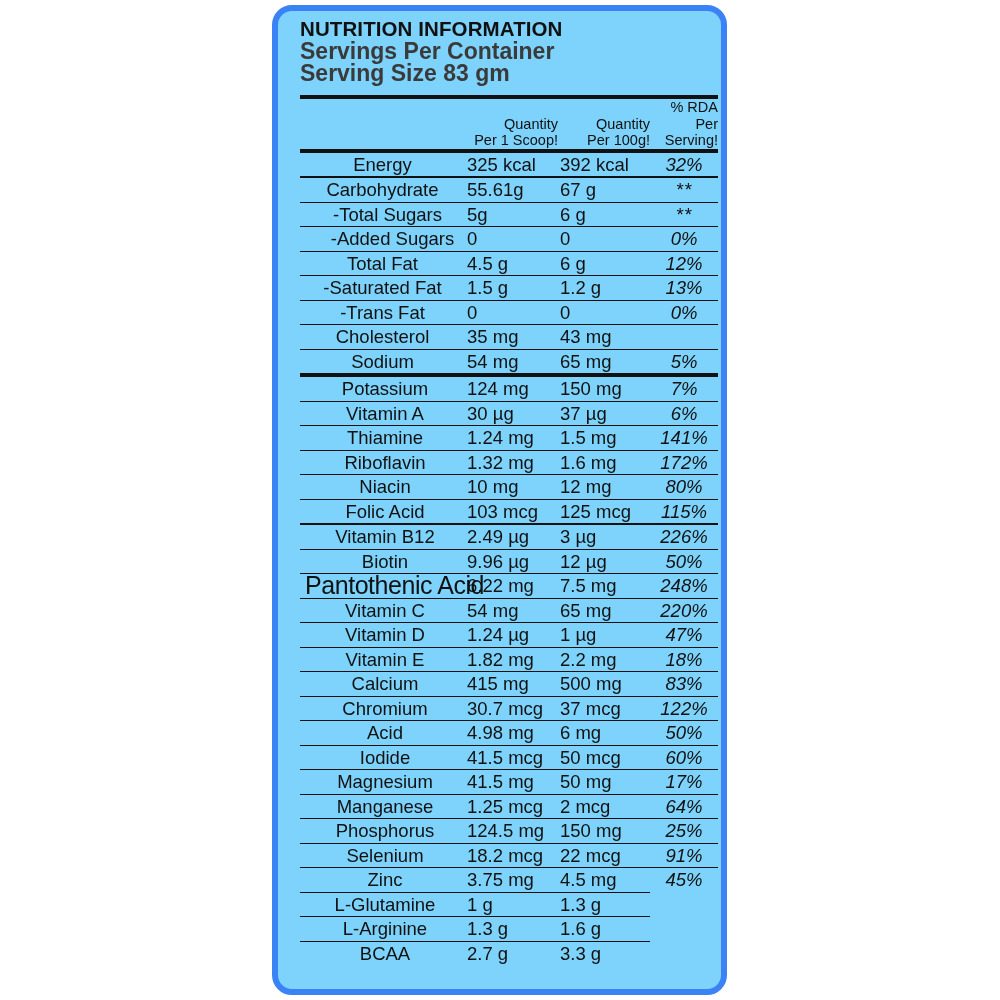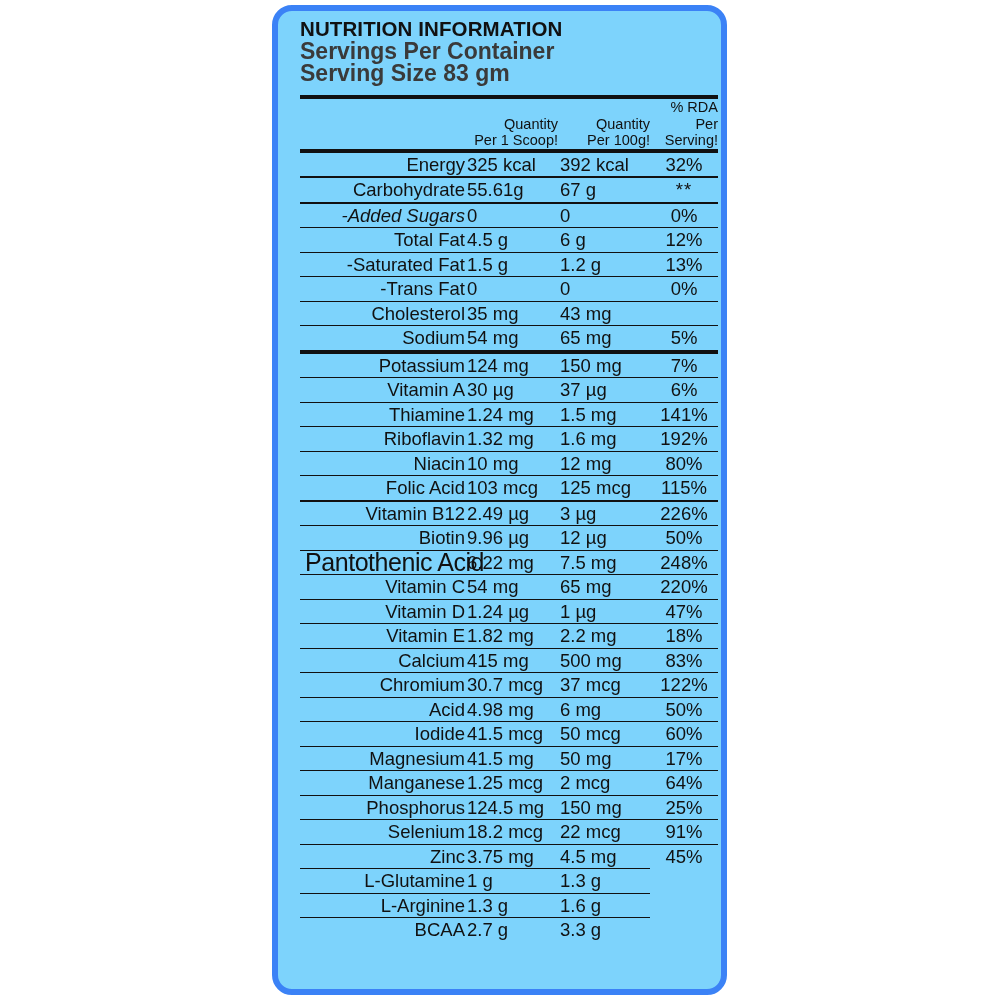--- a/index.html
+++ b/index.html
@@ -105,26 +105,26 @@
   }
 
   
   tr.drow td {
     font-size: 18.5px;
     line-height: 23.5px;
     height: 23.5px;
     white-space: nowrap;
     color: #111111;
   }
-  tr.drow td.name  { text-align: right; }
+  tr.drow td.name  { text-align: center; }
   tr.drow td.v1    { text-align: left; padding-left: 2px; }
   tr.drow td.v2    { text-align: left; padding-left: 2px; }
-  tr.drow td.rda   { text-align: center; }
+  tr.drow td.rda   { text-align: center; font-style: italic; }
   td.name.ind1 { padding-left: 10px; }
-  td.name.ind2 { padding-left: 20px; font-style: italic; }
+  td.name.ind2 { padding-left: 20px; }
   td.name.ind-sec { padding-left: 5px; }
 
   
   td.name.tight { font-size: 25px; letter-spacing: -0.45px; }
   td.v1.tight { padding-left: 0px; margin-left: 48px; }
 
   
   .star { font-size: 16px; letter-spacing: 1px; }
 </style>
 </head>
@@ -183,20 +183,26 @@
           </tr>
           <tr class="drow">
             <td class="name">Carbohydrate</td>
             <td class="v1">55.61g</td>
             <td class="v2">67 g</td>
             <td class="rda star">**</td>
           </tr>
           <tr class="rule-thin">
             <td colspan="4"></td>
           </tr>
+          <tr class="drow">
+            <td class="name ind1">-Total Sugars</td>
+            <td class="v1">5g</td>
+            <td class="v2">6 g</td>
+            <td class="rda star">**</td>
+          </tr>
           <tr class="rule-thin">
             <td colspan="4"></td>
           </tr>
           <tr class="drow">
             <td class="name ind2">-Added Sugars</td>
             <td class="v1">0</td>
             <td class="v2">0</td>
             <td class="rda">0%</td>
           </tr>
           <tr class="rule-thin">
@@ -271,21 +277,21 @@
             <td class="v2">1.5 mg</td>
             <td class="rda">141%</td>
           </tr>
           <tr class="rule-thin">
             <td colspan="4"></td>
           </tr>
           <tr class="drow">
             <td class="name ind-sec">Riboflavin</td>
             <td class="v1">1.32 mg</td>
             <td class="v2">1.6 mg</td>
-            <td class="rda">192%</td>
+            <td class="rda">172%</td>
           </tr>
           <tr class="rule-thin">
             <td colspan="4"></td>
           </tr>
           <tr class="drow">
             <td class="name ind-sec">Niacin</td>
             <td class="v1">10 mg</td>
             <td class="v2">12 mg</td>
             <td class="rda">80%</td>
           </tr>

